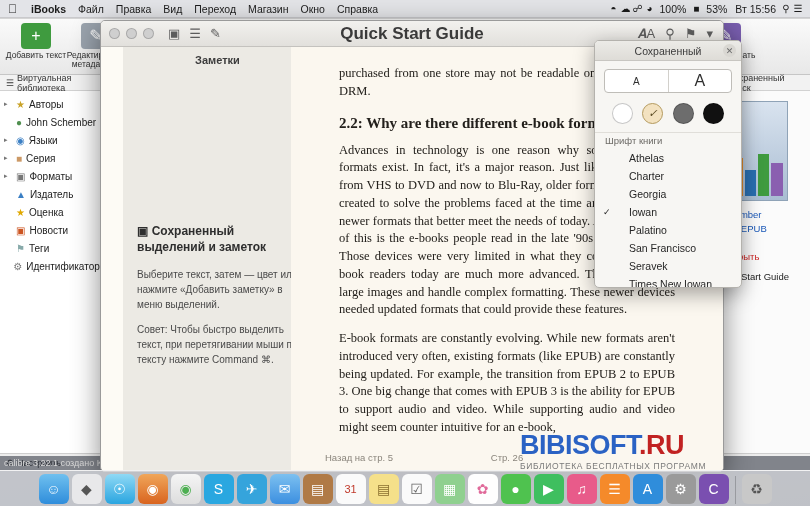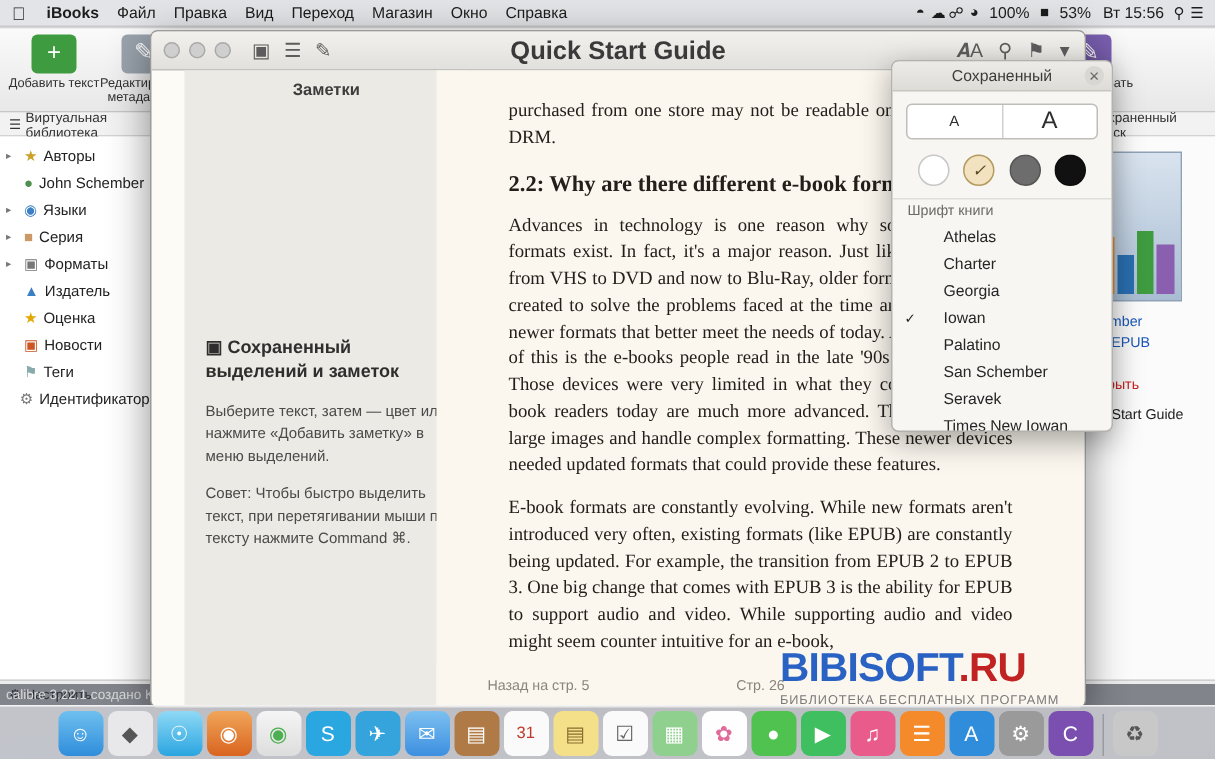--- a/index.html
+++ b/index.html
@@ -473,21 +473,21 @@
       <div class="fi">
         <span class="chk">✓</span>
         <span>Iowan</span>
       </div>
       <div class="fi">
         <span class="chk"></span>
         <span>Palatino</span>
       </div>
       <div class="fi">
         <span class="chk"></span>
-        <span>San Schember</span>
+        <span>San Francisco</span>
       </div>
       <div class="fi">
         <span class="chk"></span>
         <span>Seravek</span>
       </div>
       <div class="fi">
         <span class="chk"></span>
         <span>Times New Iowan</span>
       </div>
     </div>

